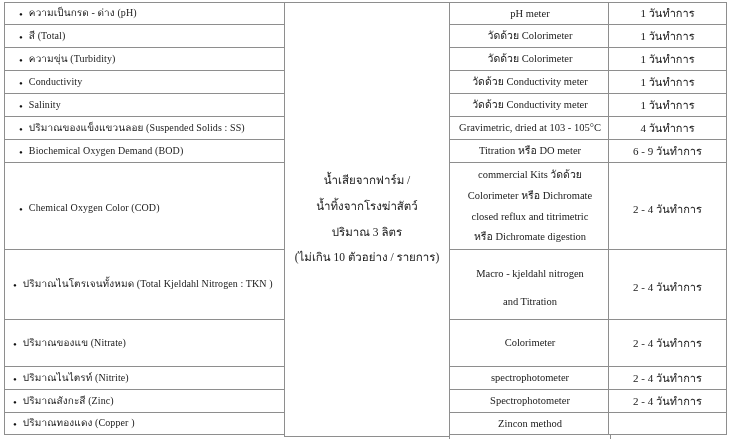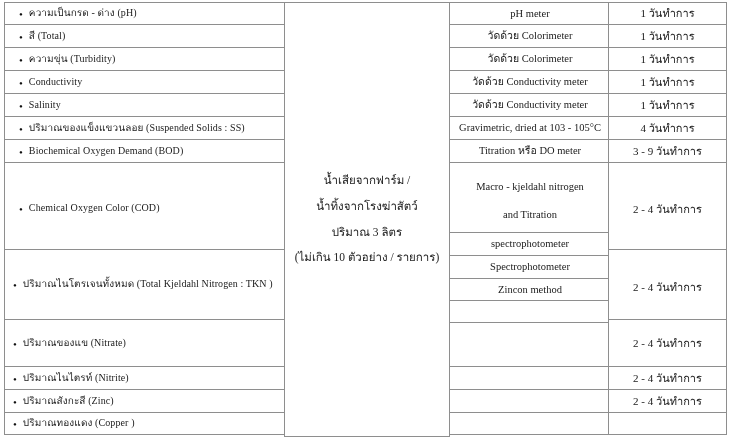--- a/index.html
+++ b/index.html
@@ -272,28 +272,41 @@
       <tr>
           <td style="height:22px"><span>วัดด้วย  Conductivity meter</span></td>
         </tr>
       <tr>
           <td style="height:22px"><span>Gravimetric, dried at 103 - 105°C</span></td>
         </tr>
       <tr>
           <td style="height:22px"><span>Titration  หรือ DO meter</span></td>
         </tr>
       <tr>
+          <td style="height:86px">
+        <div class="multi-line" style="height:86px">
+          <span>commercial Kits วัดด้วย</span>
+          <span>Colorimeter  หรือ Dichromate</span>
+          <span>closed  reflux and titrimetric</span>
+          <span>หรือ Dichromate digestion</span>
+        </div>
+      </td>
+        </tr>
+      <tr>
           <td style="height:69px" class="cell-top">
         <div style="padding-top:6px">
           <span>Macro - kjeldahl nitrogen</span>
           <span style="display:block;padding-top:14px">and Titration</span>
         </div>
       </td>
         </tr>
       <tr>
+          <td style="height:46px"><span>Colorimeter</span></td>
+        </tr>
+      <tr>
           <td style="height:22px"><span>spectrophotometer</span></td>
         </tr>
       <tr>
           <td style="height:22px"><span>Spectrophotometer</span></td>
         </tr>
       <tr>
           <td style="height:21px"><span>Zincon method</span></td>
         </tr>
       <tr>
           <td style="height:21px"></td>
@@ -315,21 +328,21 @@
       <tr>
           <td style="height:22px"><span>1 วันทำการ</span></td>
         </tr>
       <tr>
           <td style="height:22px"><span>1 วันทำการ</span></td>
         </tr>
       <tr>
           <td style="height:22px"><span>4 วันทำการ</span></td>
         </tr>
       <tr>
-          <td style="height:22px"><span>3 -  9 วันทำการ</span></td>
+          <td style="height:22px"><span>6 -  9 วันทำการ</span></td>
         </tr>
       <tr>
           <td style="height:86px" class="cell-top">
             <span>2 - 4 วันทำการ</span>
           </td>
         </tr>
       <tr>
           <td style="height:69px" class="cell-top">
             <span>2 - 4 วันทำการ</span>
           </td>

